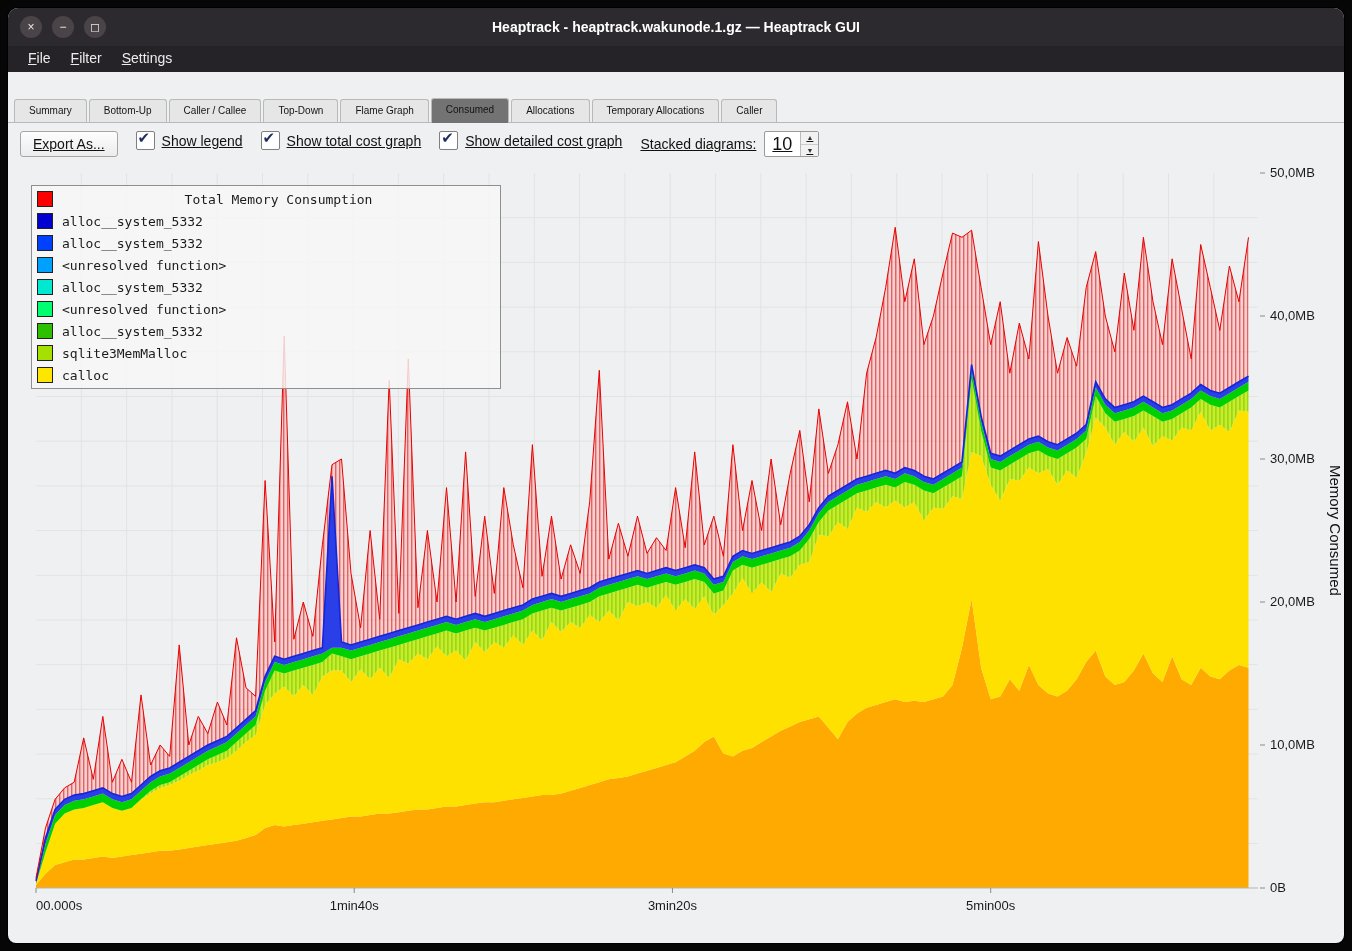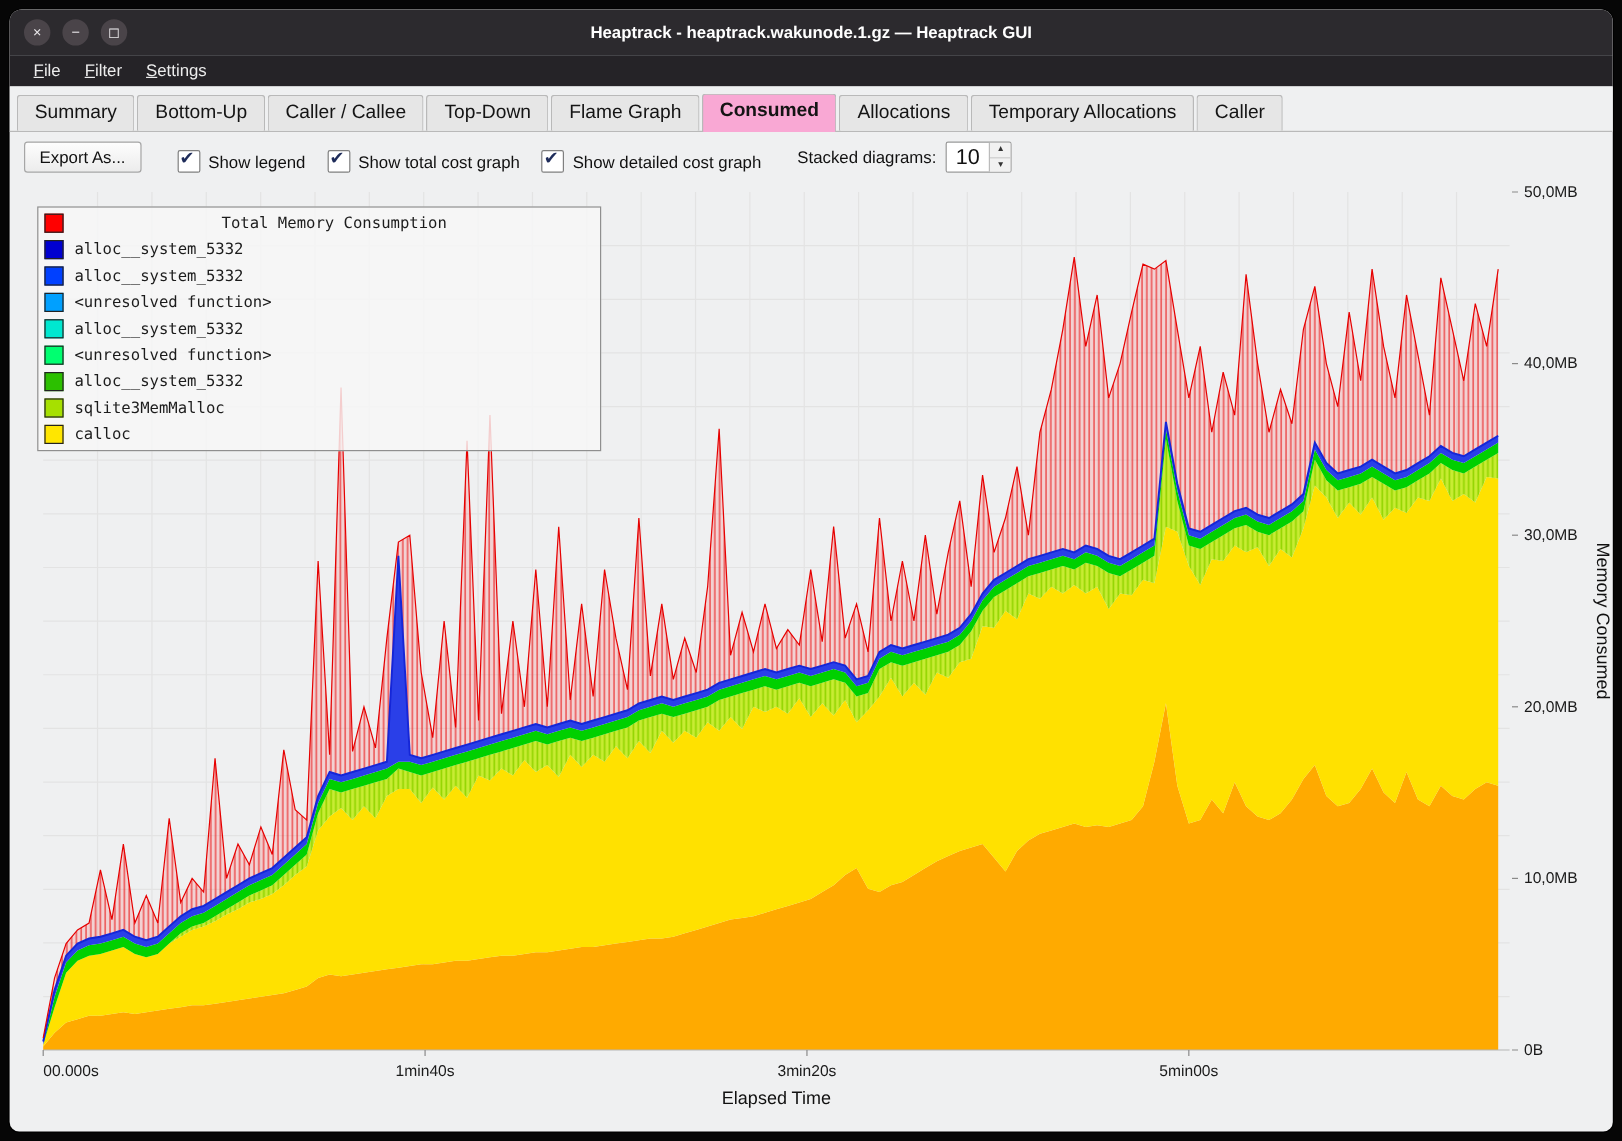--- a/index.html
+++ b/index.html
@@ -10,25 +10,25 @@
   .titlebar{height:38px;background:#2c2a2e;position:relative;display:flex;align-items:center;justify-content:center;flex:none;}
   .win-controls{position:absolute;left:12px;top:0;height:100%;display:flex;align-items:center;gap:10px;}
   .win-btn{width:22px;height:22px;border-radius:50%;background:#4a4449;color:#e9e7e9;font-size:12px;line-height:22px;text-align:center;}
   .title{color:#ffffff;font-weight:bold;font-size:14px;}
   
   .menubar{height:26px;background:#252327;display:flex;align-items:stretch;padding-left:10px;flex:none;}
   .menu-item{color:#ececec;font-size:14px;padding:4px 10px;}
   .mn{text-decoration:underline;}
   
   .tabbar{display:flex;align-items:flex-end;padding:6px 0 0 6px;border-bottom:1px solid #b9b9b9;background:#eff0f1;flex:none;}
-  .tab{font-size:16px;color:#141414;background:#e6e6e6;border:1px solid #b9b9b9;border-bottom:none;
-       border-radius:3px 3px 0 0;padding:5px 14px 6px;margin-right:2px;white-space:nowrap;}
-  .tab.active{background:#f9a8d4;margin-bottom:-1px;padding-bottom:8px;z-index:2;font-weight:bold;}
-  
-  .toolbar{display:flex;align-items:flex-end;gap:30px;padding:8px 12px 6px;flex:none;font-size:14px;color:#111;}
+  .tab{font-size:10px;color:#141414;background:#e6e6e6;border:1px solid #b9b9b9;border-bottom:none;
+       border-radius:3px 3px 0 0;padding:5px 14px 6px;margin-right:2px;white-space:nowrap;margin-top:20px;}
+  .tab.active{background:#737373;margin-bottom:-1px;padding-bottom:8px;z-index:2;font-weight:normal;}
+  
+  .toolbar{display:flex;align-items:flex-start;gap:18px;padding:8px 12px 6px;flex:none;font-size:14px;color:#111;text-decoration:underline;}
   .btn{border:1px solid #a6a6a6;background:linear-gradient(#fdfdfd,#ececec);border-radius:3px;padding:4px 12px;font-size:14px;color:#111;}
   .cb{display:flex;align-items:center;gap:7px;}
   .cb .box{width:17px;height:17px;border:1px solid #7f7f7f;background:#fff;border-radius:2px;position:relative;flex:none;}
   .cb .box .mark{position:absolute;left:1px;top:-3px;font-size:15px;color:#1e2c5a;}
   .spin-group{display:flex;align-items:center;gap:8px;}
   .spinbox{display:flex;border:1px solid #9a9a9a;background:#fff;height:24px;border-radius:2px;}
   .spin-value{width:28px;display:flex;align-items:center;padding-left:7px;font-size:18px;color:#111;}
   .spin-arrows{display:flex;flex-direction:column;border-left:1px solid #bbb;width:17px;}
   .spin-arrow{flex:1;font-size:7px;line-height:11px;text-align:center;color:#333;background:#f1f1f1;}
   .spin-arrow + .spin-arrow{border-top:1px solid #ccc;}
@@ -223,17 +223,16 @@
         </div>
         <div class="legend-row">
           <span class="swatch" style="background: rgb(166, 224, 0);"></span>
           <span class="">sqlite3MemMalloc</span>
         </div>
         <div class="legend-row">
           <span class="swatch" style="background: rgb(255, 230, 0);"></span>
           <span class="">calloc</span>
         </div>
       </div>
-    <div class="xaxis-label">Elapsed Time</div>
     <div class="yaxis-label">Memory Consumed</div>
   </div>
 
 </div>
 
 </body></html>

